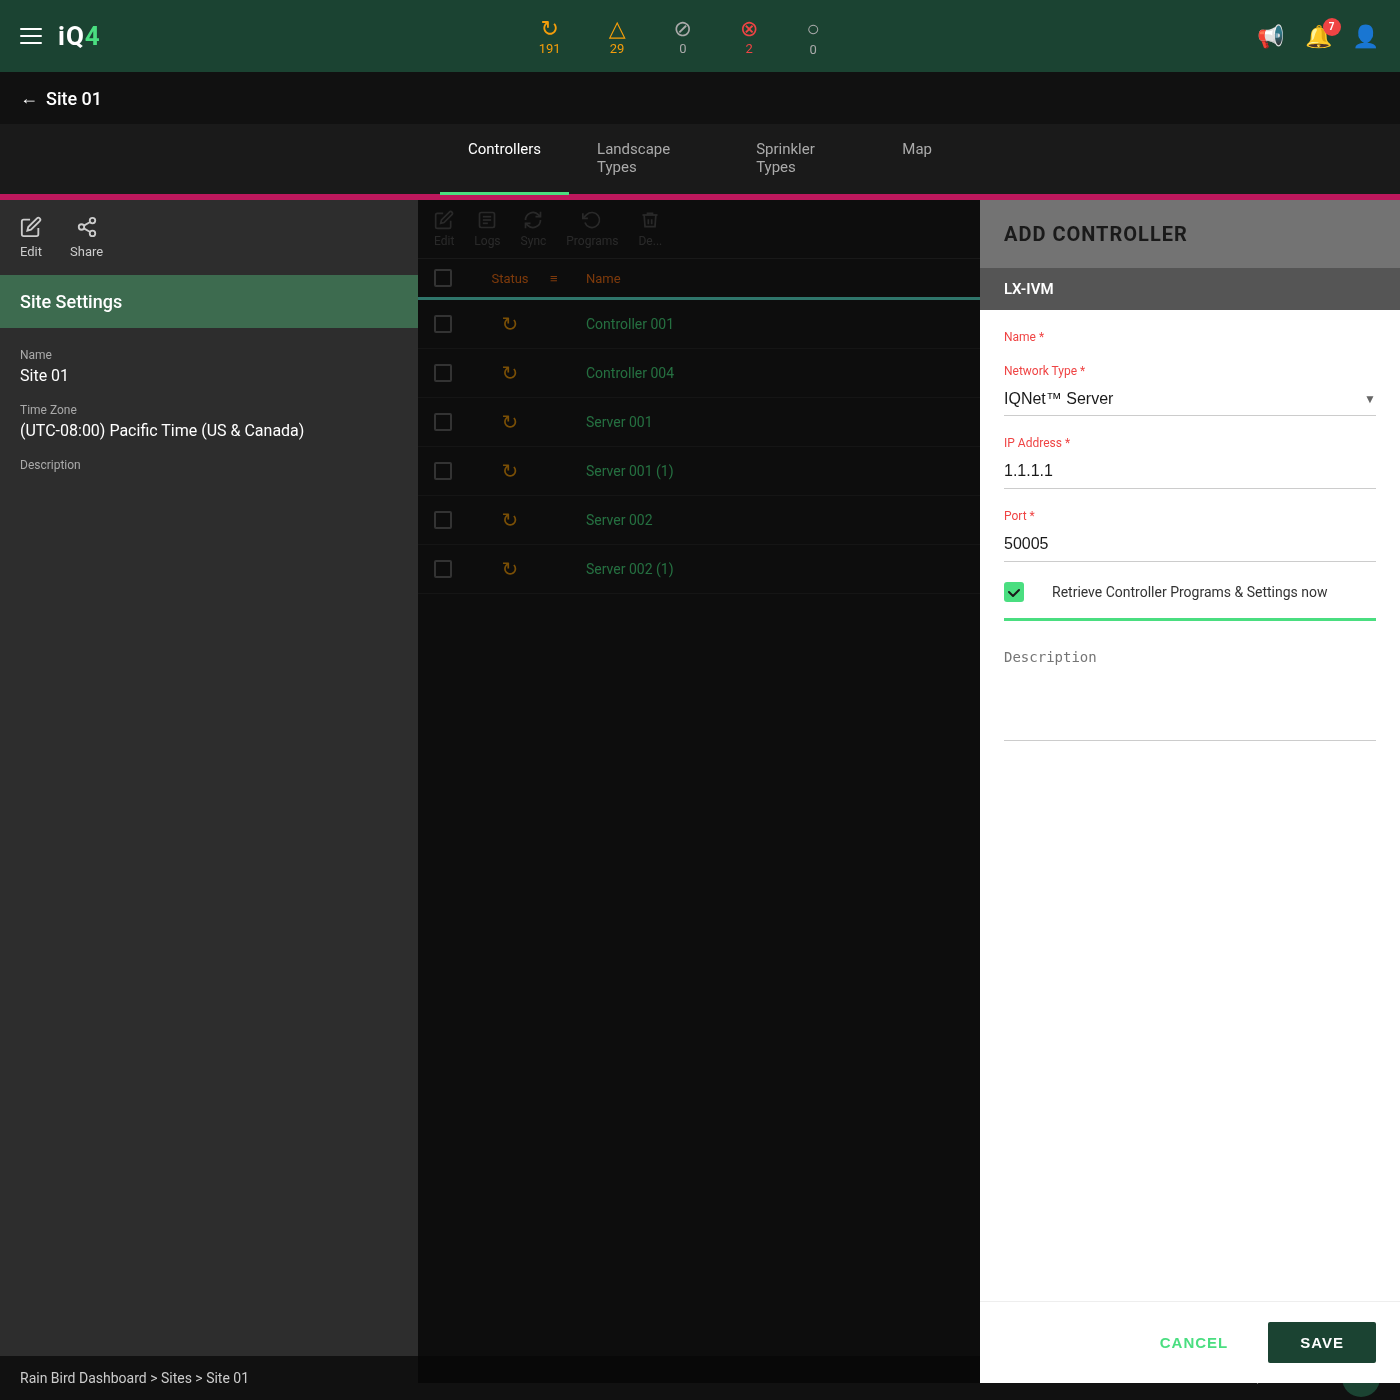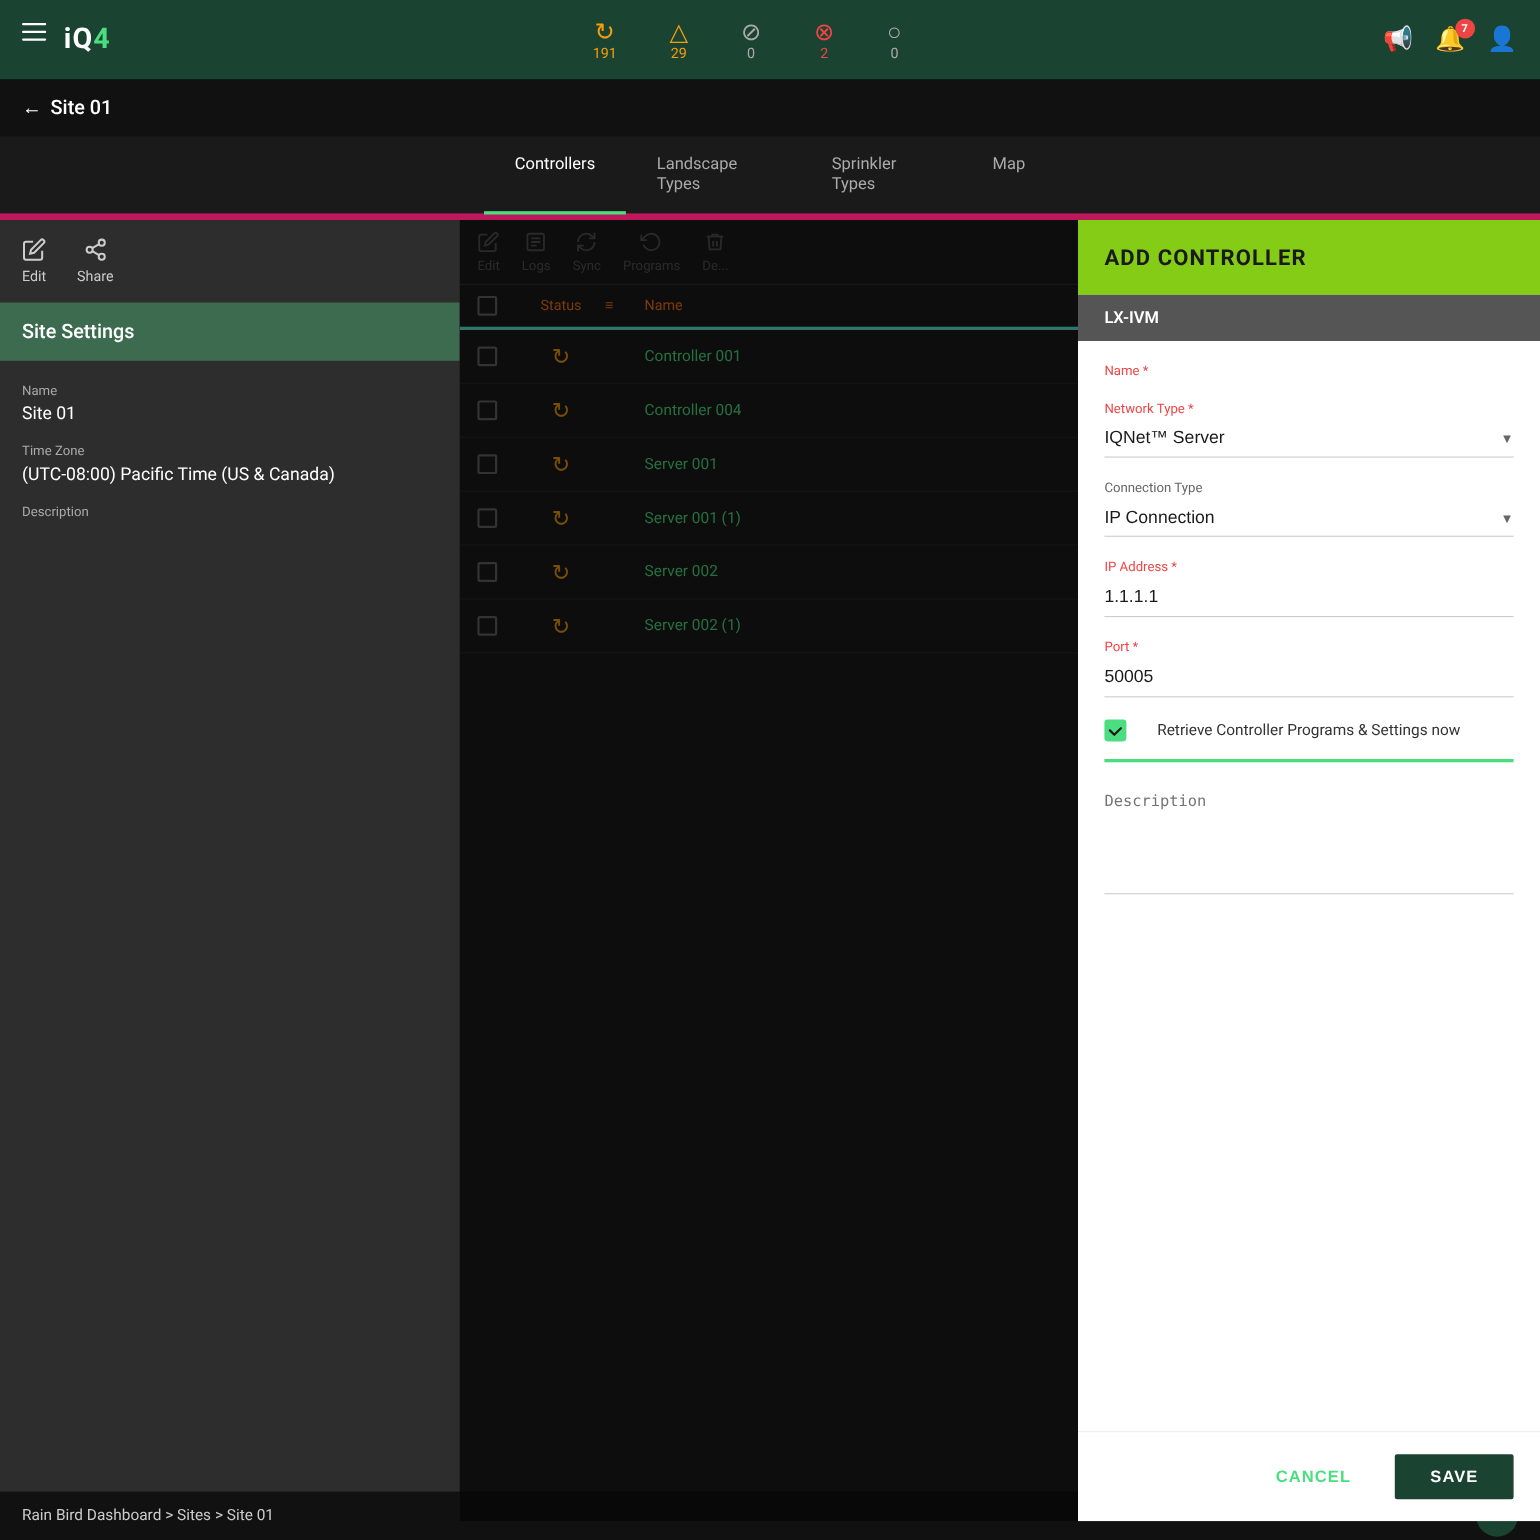--- a/index.html
+++ b/index.html
@@ -8,21 +8,21 @@
     
     .top-nav {
       background: #1b4332;
       height: 72px;
       display: flex;
       align-items: center;
       padding: 0 20px;
       position: relative;
       z-index: 10;
     }
-    .top-nav-left { display: flex; gap: 16px; }
+    .top-nav-left { display: flex; align-items: center; gap: 16px; }
     .hamburger-icon { width: 22px; height: 16px; display: flex; flex-direction: column; justify-content: space-between; cursor: pointer; }
     .hamburger-icon span { display: block; height: 2px; background: #fff; border-radius: 1px; }
     .logo-text { color: #fff; font-size: 26px; font-weight: 700; letter-spacing: 1px; }
     .logo-dot { color: #4ade80; }
     .top-nav-center { flex: 1; display: flex; justify-content: center; gap: 48px; }
     .nav-stat { display: flex; flex-direction: column; align-items: center; cursor: pointer; }
     .nav-stat-icon { font-size: 22px; position: relative; }
     .nav-stat-count { font-size: 13px; color: #aaa; }
     .nav-stat-count.orange { color: #f59e0b; }
     .nav-stat-count.red { color: #ef4444; }
@@ -136,21 +136,21 @@
       right: 0;
       width: 420px;
       height: 100%;
       background: #fff;
       z-index: 200;
       display: flex;
       flex-direction: column;
       overflow: hidden;
     }
     .modal-header {
-      background: #84cc16;
+      background: #737373;
       padding: 22px 24px;
       font-size: 20px;
       font-weight: 700;
       color: #1a1a1a;
       letter-spacing: 1px;
       flex-shrink: 0;
     }
     .modal-subheader {
       background: #555;
       padding: 12px 24px;
@@ -473,29 +473,20 @@
             <span>Network Type</span> <span style="color:#ef4444;">*</span>
           </div>
           <div class="select-wrapper">
             <select class="field-select">
               <option>IQNet™ Server</option>
               <option>Direct Connect</option>
             </select>
           </div>
         </div>
 
-        <div class="field-group">
-          <div class="field-label">Connection Type</div>
-          <div class="select-wrapper">
-            <select class="field-select">
-              <option>IP Connection</option>
-              <option>Serial</option>
-            </select>
-          </div>
-        </div>
 
         <div class="field-group">
           <div class="field-label">
             <span>IP Address</span> <span style="color:#ef4444;">*</span>
           </div>
           <input type="text" class="field-input" value="1.1.1.1" style="">
         </div>
 
         <div class="field-group">
           <div class="field-label">

